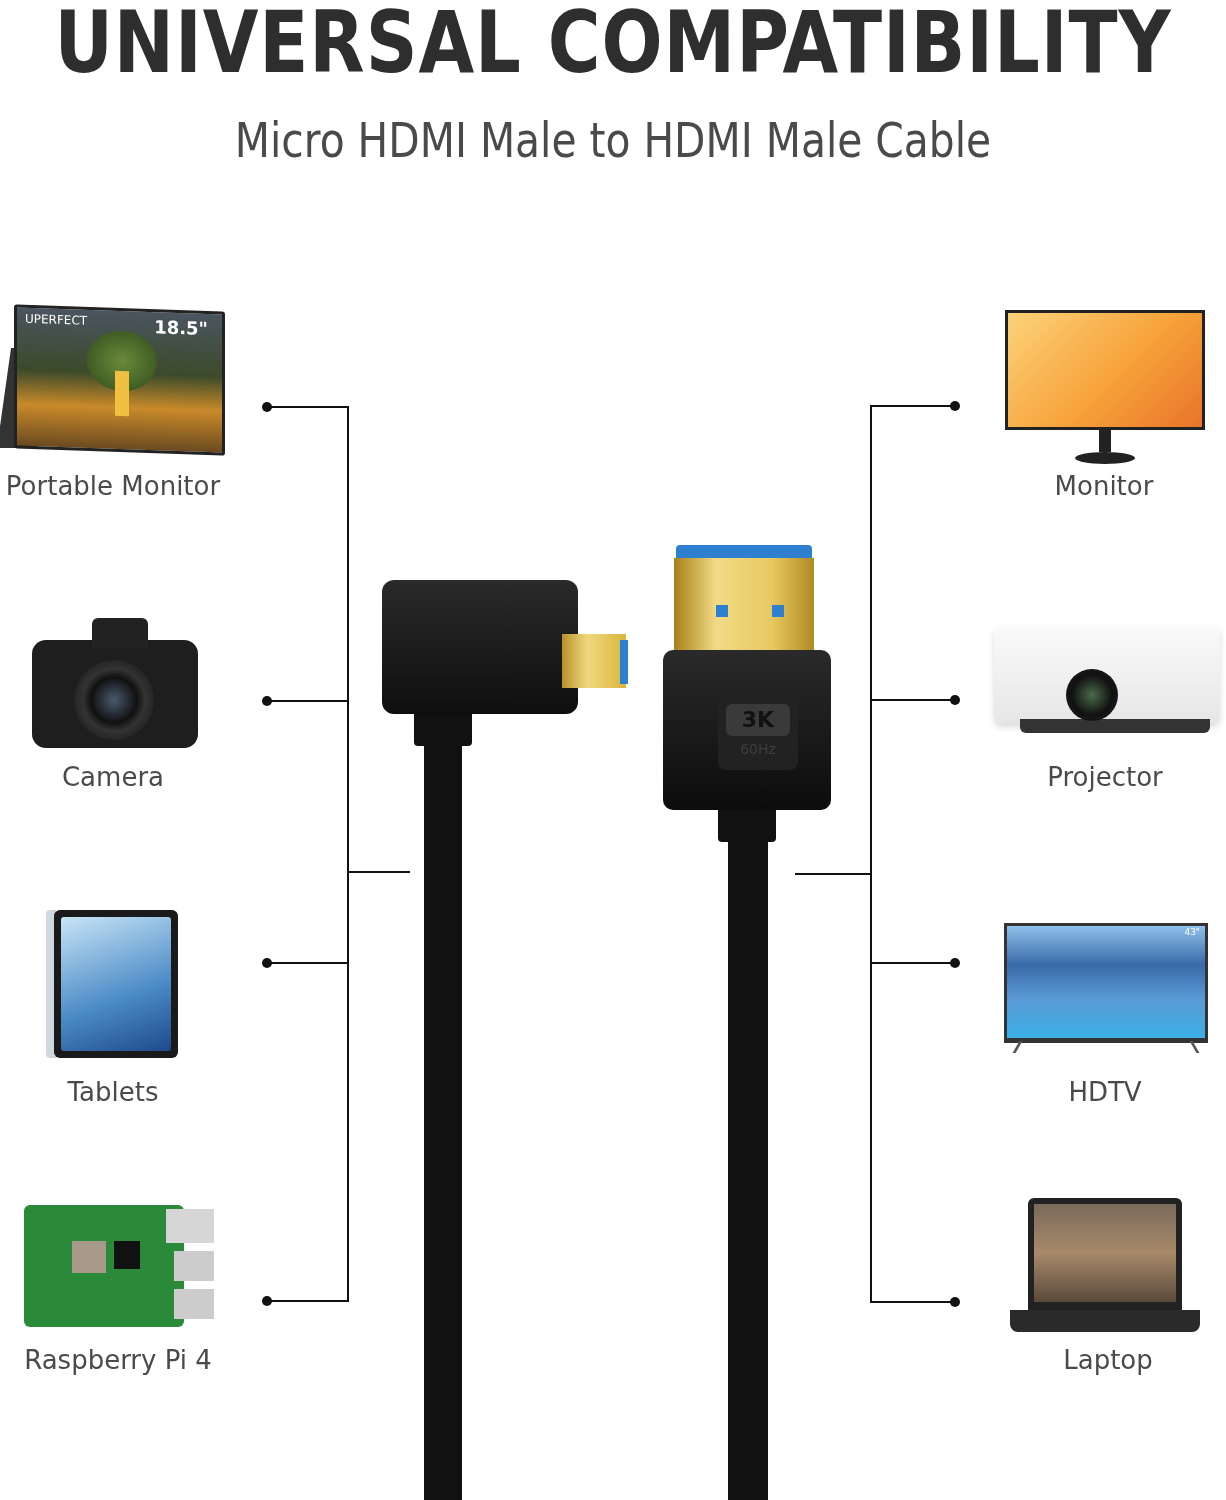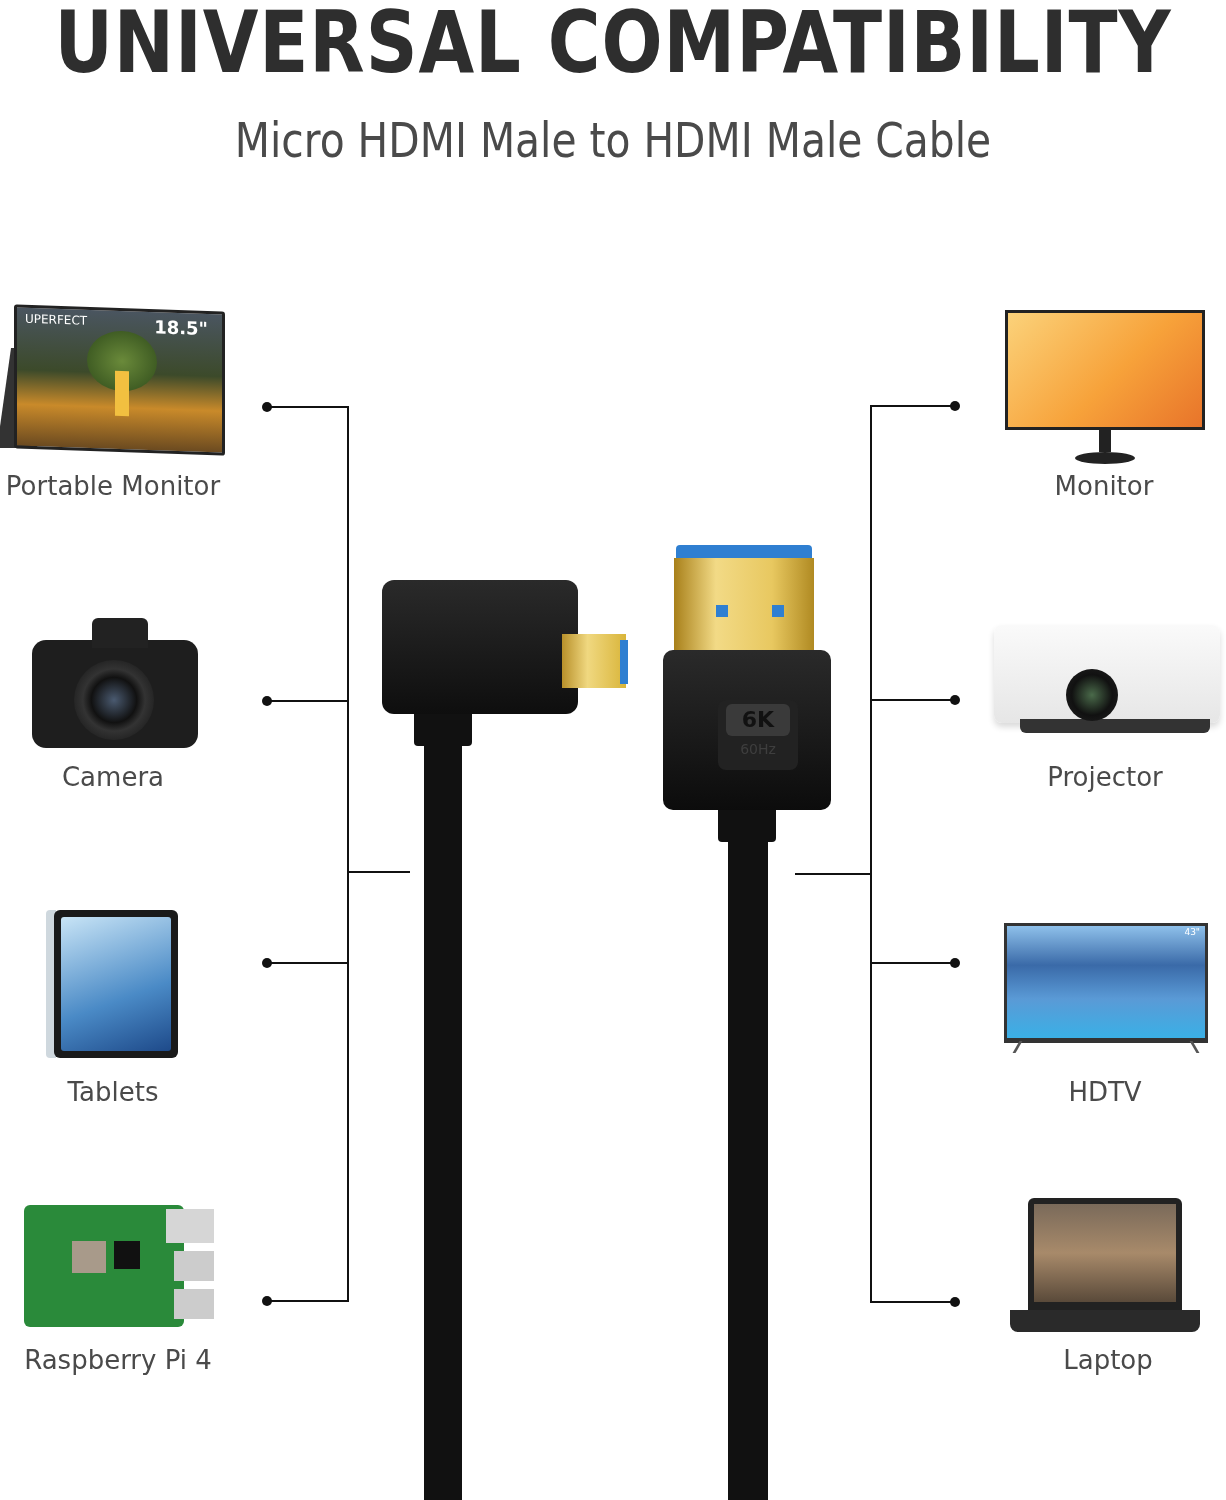--- a/index.html
+++ b/index.html
@@ -113,15 +113,15 @@
 <div style="position:absolute;left:620px;top:640px;width:8px;height:44px;background:#2f7fd1;"></div>
 
 <div class="cable" style="left:728px;top:830px;width:40px;height:670px;"></div>
 <div class="cable" style="left:718px;top:806px;width:58px;height:36px;border-radius:4px;"></div>
 <div style="position:absolute;left:676px;top:545px;width:136px;height:16px;background:#2f7fd1;border-radius:4px 4px 0 0;"></div>
 <div style="position:absolute;left:674px;top:558px;width:140px;height:110px;background:linear-gradient(90deg,#a8801a,#f2da86 30%,#e8c860 70%,#b08a22);"></div>
 <div style="position:absolute;left:716px;top:605px;width:12px;height:12px;background:#2f7fd1;"></div>
 <div style="position:absolute;left:772px;top:605px;width:12px;height:12px;background:#2f7fd1;"></div>
 <div style="position:absolute;left:663px;top:650px;width:168px;height:160px;background:linear-gradient(180deg,#2a2a2a,#0c0c0c);border-radius:10px;"></div>
 <div style="position:absolute;left:718px;top:700px;width:80px;height:70px;background:#222;border-radius:8px;text-align:center;">
-  <div style="margin-top:4px;width:64px;margin-left:8px;background:#3a3a3a;border-radius:6px;color:#111;font-weight:bold;font-size:22px;line-height:32px;">6K</div>
+  <div style="margin-top:4px;width:64px;margin-left:8px;background:#3a3a3a;border-radius:6px;color:#111;font-weight:bold;font-size:22px;line-height:32px;">3K</div>
   <div style="color:#3e3e3e;font-size:14px;line-height:26px;">60Hz</div>
 </div>
 
 </body></html>

